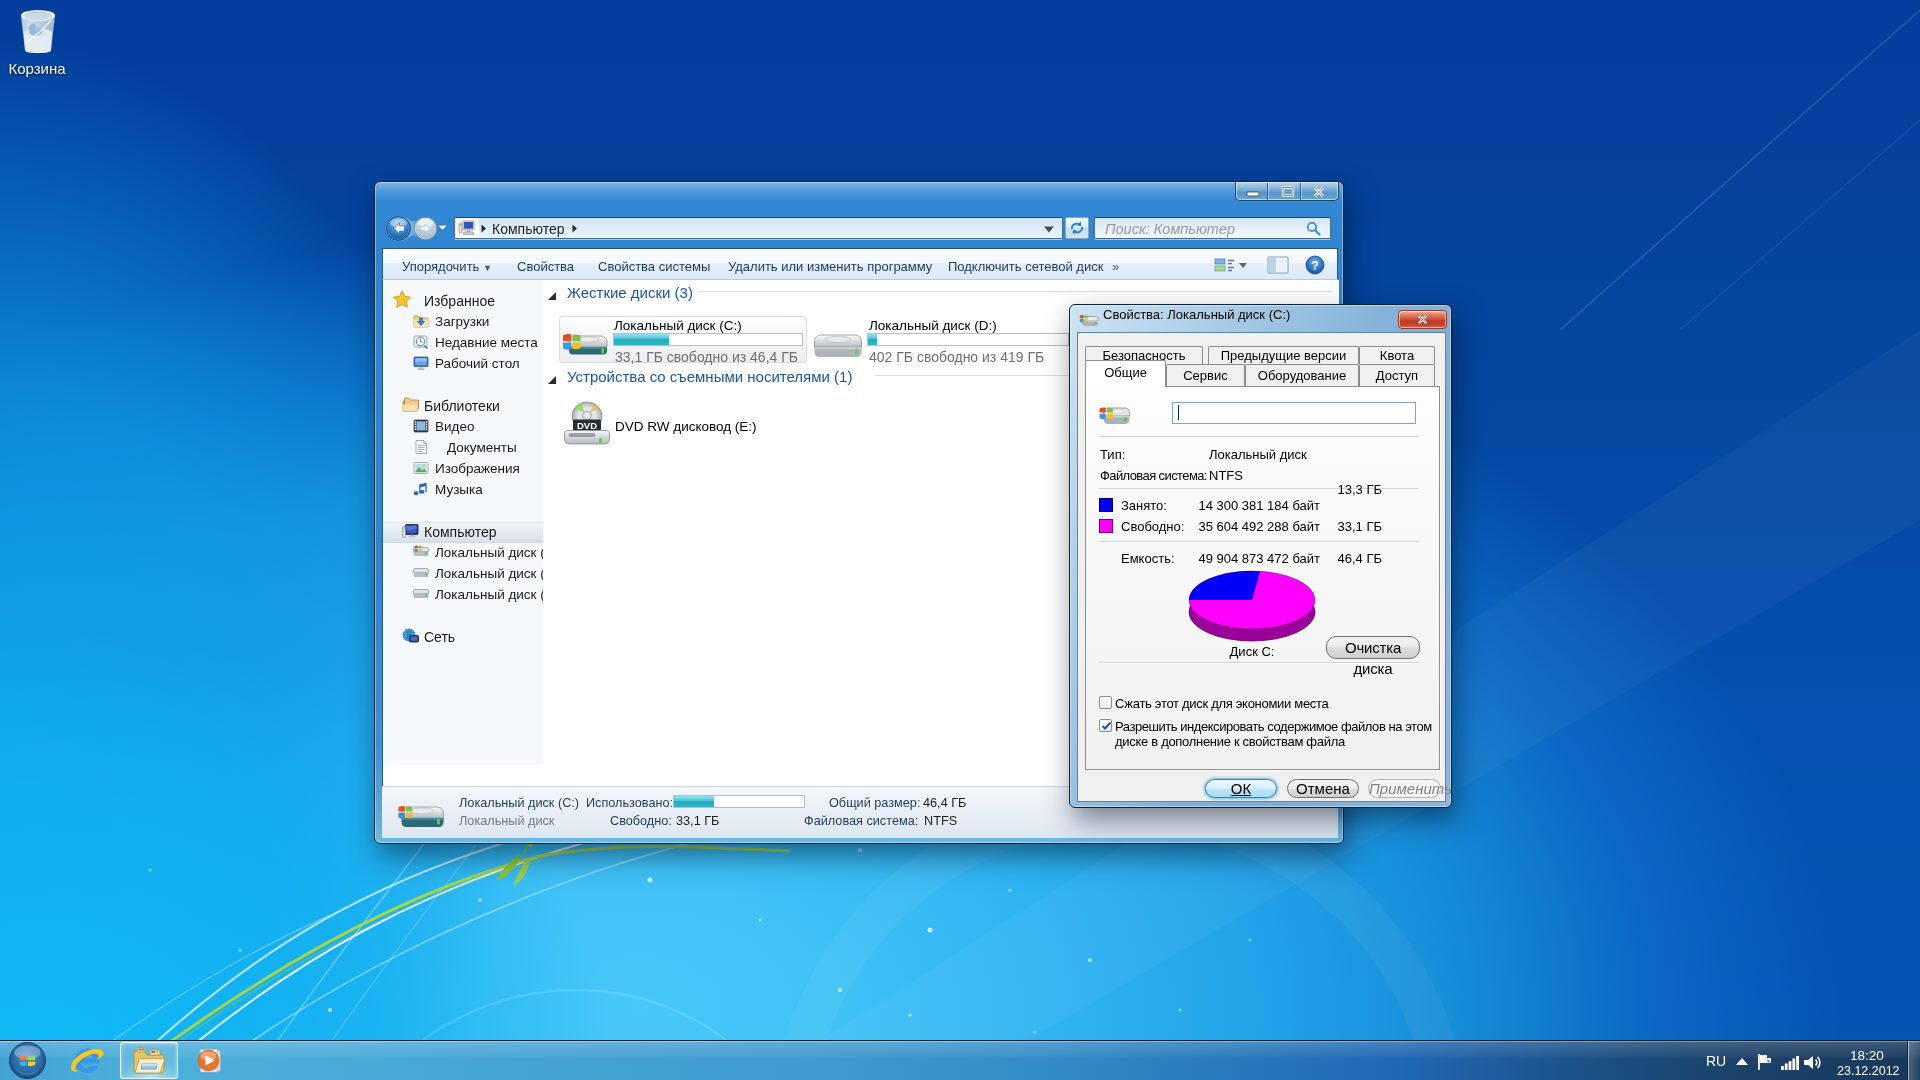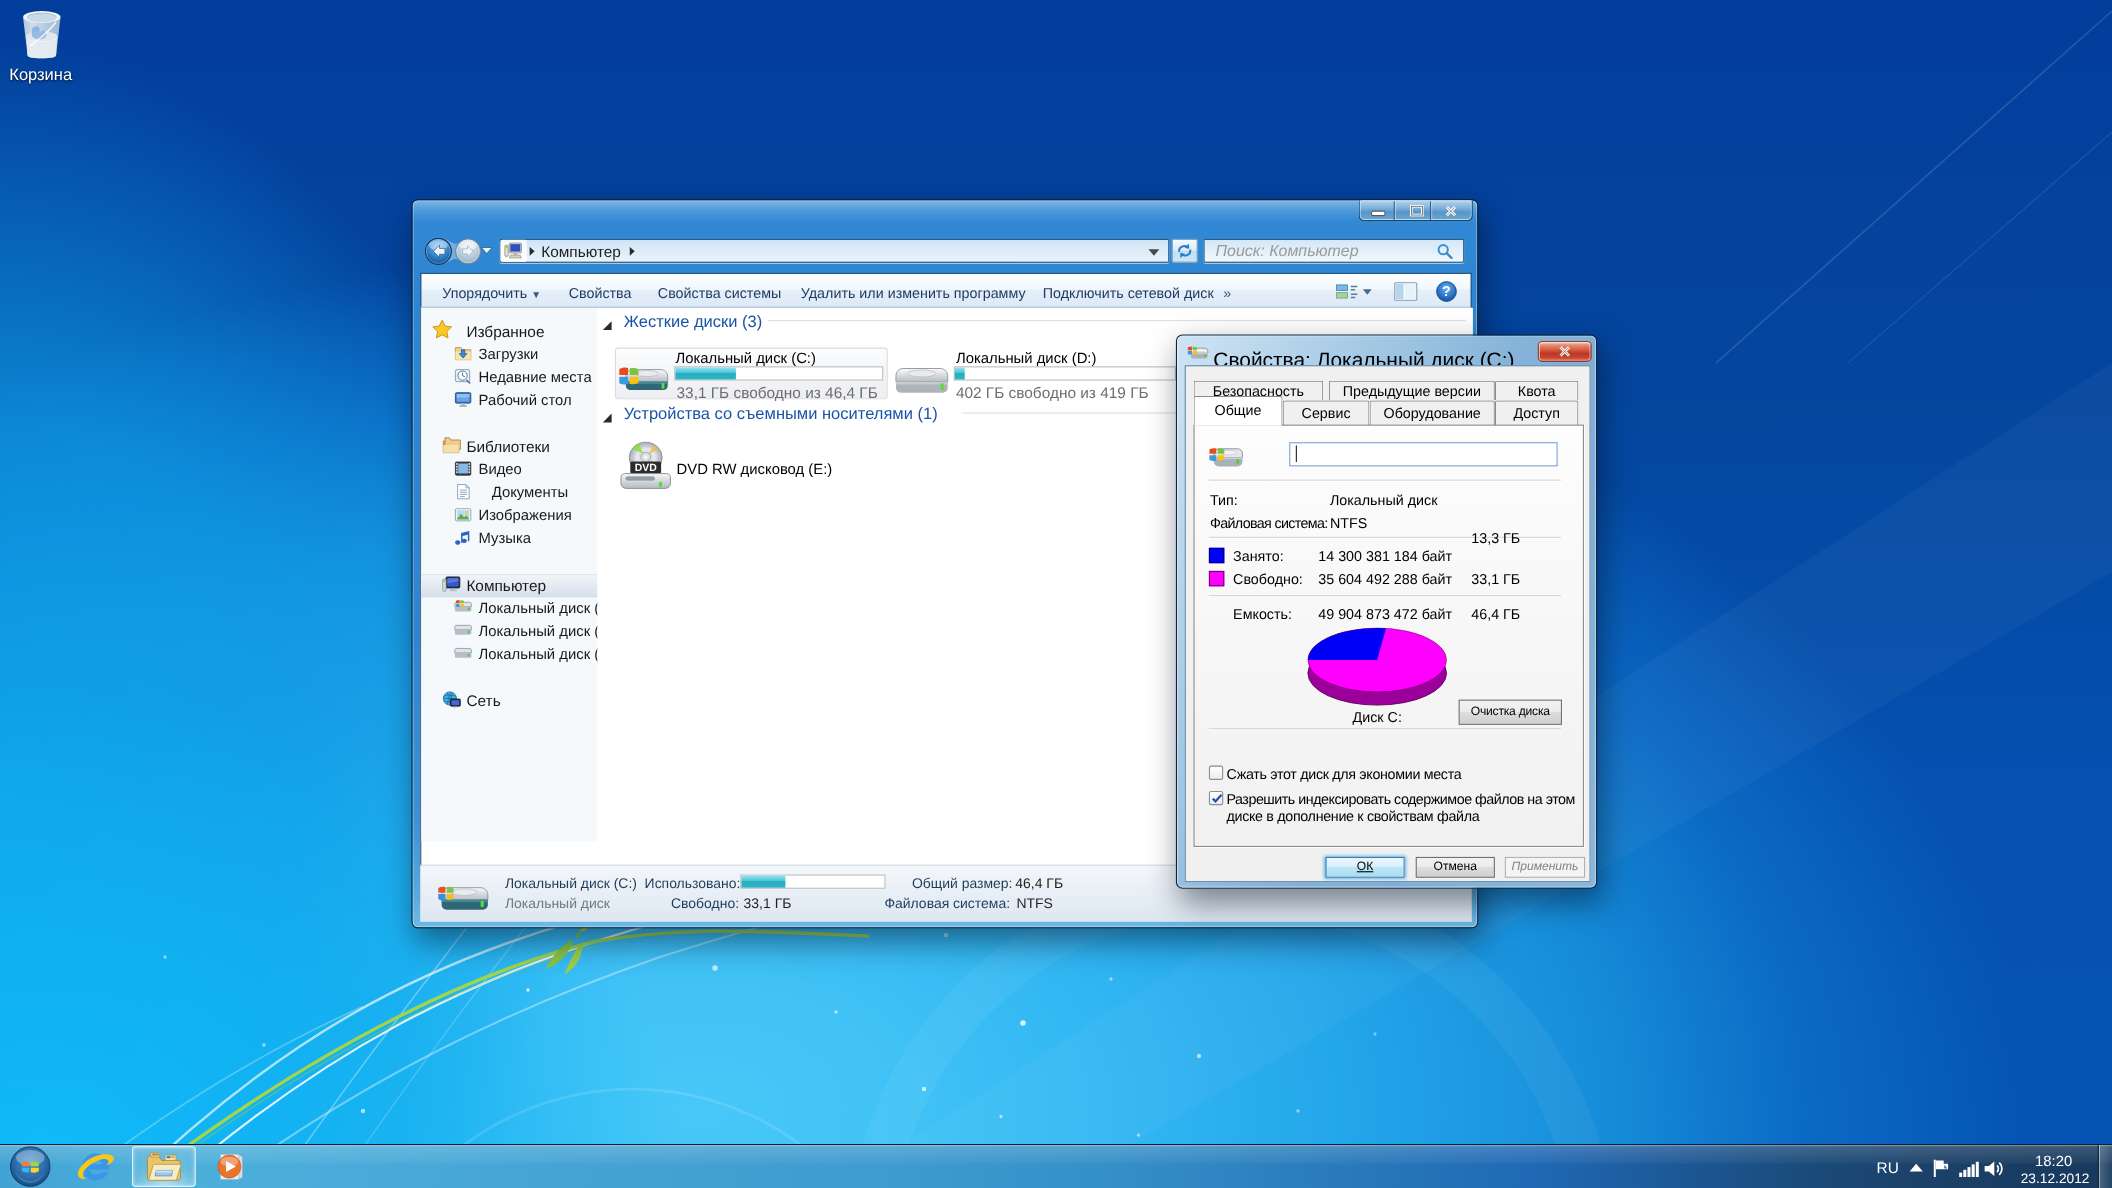--- a/index.html
+++ b/index.html
@@ -40,21 +40,21 @@
 .dt1 { position:absolute; font-size:12.7px; color:#1e3c5c; white-space:nowrap; }
 .dt2 { position:absolute; font-size:12.7px; color:#7a8a99; white-space:nowrap; }
 #dialog { left:1069px; top:304px; width:383px; height:504px;
   background: linear-gradient(115deg, #cfe4f4 0%, #b4d3ea 18%, #97c0e0 38%, #84b2d8 52%, #7fafd6 70%, #8ab8dc 100%); }
 #dlg-body { position:absolute; left:7px; top:27px; width:369px; height:470px; background:#f0f0f0; border:1px solid #5c86a8; }
 .t13 { position:absolute; font-size:13px; color:#000; white-space:nowrap; }
 .t13r { position:absolute; font-size:13px; color:#000; white-space:nowrap; text-align:right; }
 .tab { position:absolute; font-size:13px; color:#000; text-align:center; border:1px solid #8c8c8c; border-bottom:0;
   border-radius:2px 2px 0 0; background:linear-gradient(180deg,#f2f4f5 0%, #ebedee 55%, #dcdfe2 100}); }
 .dsep { position:absolute; height:1px; background:#d4d4d4; box-shadow:0 1px 0 #ffffff; }
-.btn { position:absolute; font-size:11px; color:#000; text-align:center; border:1px solid #707070; border-radius:0;
+.btn { position:absolute; font-size:15px; color:#000; text-align:center; border:1px solid #707070; border-radius:10px;
   background:linear-gradient(180deg,#f2f2f2 0%, #ebebeb 50%, #dddddd 50%, #cfcfcf 100%); }
 .cbx { position:absolute; width:13px; height:13px; background:linear-gradient(180deg,#fefefe,#e8eef4); border:1px solid #8e8e8e; border-radius:2px; }
 </style>
 </head>
 <body>
 <div id="desktop"></div>
 <svg class="abs" style="left:0;top:0" width="1920" height="1080" viewBox="0 0 1920 1080">
 
   <circle cx="575" cy="1245" r="255" fill="none" stroke="rgba(255,255,255,0.13)" stroke-width="2.5"></circle>
   <circle cx="1120" cy="1140" r="330" fill="none" stroke="rgba(255,255,255,0.05)" stroke-width="40"></circle>
@@ -586,21 +586,21 @@
     <path d="M6 4.5 L16.5 4.5 C18 4.5 19 5.5 19 7 L19 9 L3.5 9 L3.5 7 C3.5 5.5 4.5 4.5 6 4.5 Z" fill="#e8ecf0" stroke="#82888e" stroke-width="0.7"></path>
     <ellipse cx="11.2" cy="6.5" rx="5" ry="1.3" fill="#f6f8fa" stroke="#c0c6cc" stroke-width="0.4"></ellipse>
     <path d="M3.5 9 L19 9 L19 11.5 C19 13 18 14 16.5 14 L6 14 C4.5 14 3.5 13 3.5 11.5 Z" fill="#aab2ba"></path>
     <path d="M3.5 9 L19 9 L19 10 L3.5 10 Z" fill="#c4cad0"></path>
     <rect x="15.8" y="9.8" width="1.7" height="2.8" rx="0.8" fill="#58c838"></rect>
     <path d="M0.8 3.8 C2 3.1 3.4 2.9 4.6 3.3 L4.6 6.3 L0.8 6.3 Z" fill="#e84c1e"></path>
     <path d="M5.4 3.4 C6.8 3.1 8.2 3.3 9.2 4 L9.2 6.3 L5.4 6.3 Z" fill="#7ec242"></path>
     <path d="M0.8 7.1 L4.6 7.1 L4.6 10.1 C3.4 10.6 2 10.4 0.8 9.8 Z" fill="#3a9ade"></path>
     <path d="M5.4 7.1 L9.2 7.1 L9.2 9.4 C8 10.1 6.6 10.2 5.4 9.8 Z" fill="#f8c018"></path>
   </svg>
-  <div class="abs" style="left:33px;top:13px;font-size:19px;color:#000;">Свойства: Локальный диск (C:)</div>
+  <div class="abs" style="left:33px;top:2px;font-size:13px;color:#000;">Свойства: Локальный диск (C:)</div>
 
   <div class="abs" style="left:328px;top:5px;width:49px;height:19px;border:1px solid #9a3a2a;border-radius:4px;background:linear-gradient(180deg,#f0c0ae 0%,#e08a70 18%,#d4543a 45%,#bc3823 60%,#c54530 82%,#d86a50 100%);box-shadow:inset 0 0 0 1px rgba(255,255,255,0.55);"></div>
   <svg class="abs" style="left:346px;top:9px" width="13" height="11" viewBox="0 0 13 11">
     <g stroke="#fff" stroke-width="2.4">
         <path d="M2.5 1.5 L10.5 9.5 M10.5 1.5 L2.5 9.5"></path>
       </g>
     <g stroke="#5a1008" stroke-width="0.5" fill="none">
         <path d="M2 1 L11 10 M11 1 L2 10"></path>
       </g>
   </svg>

